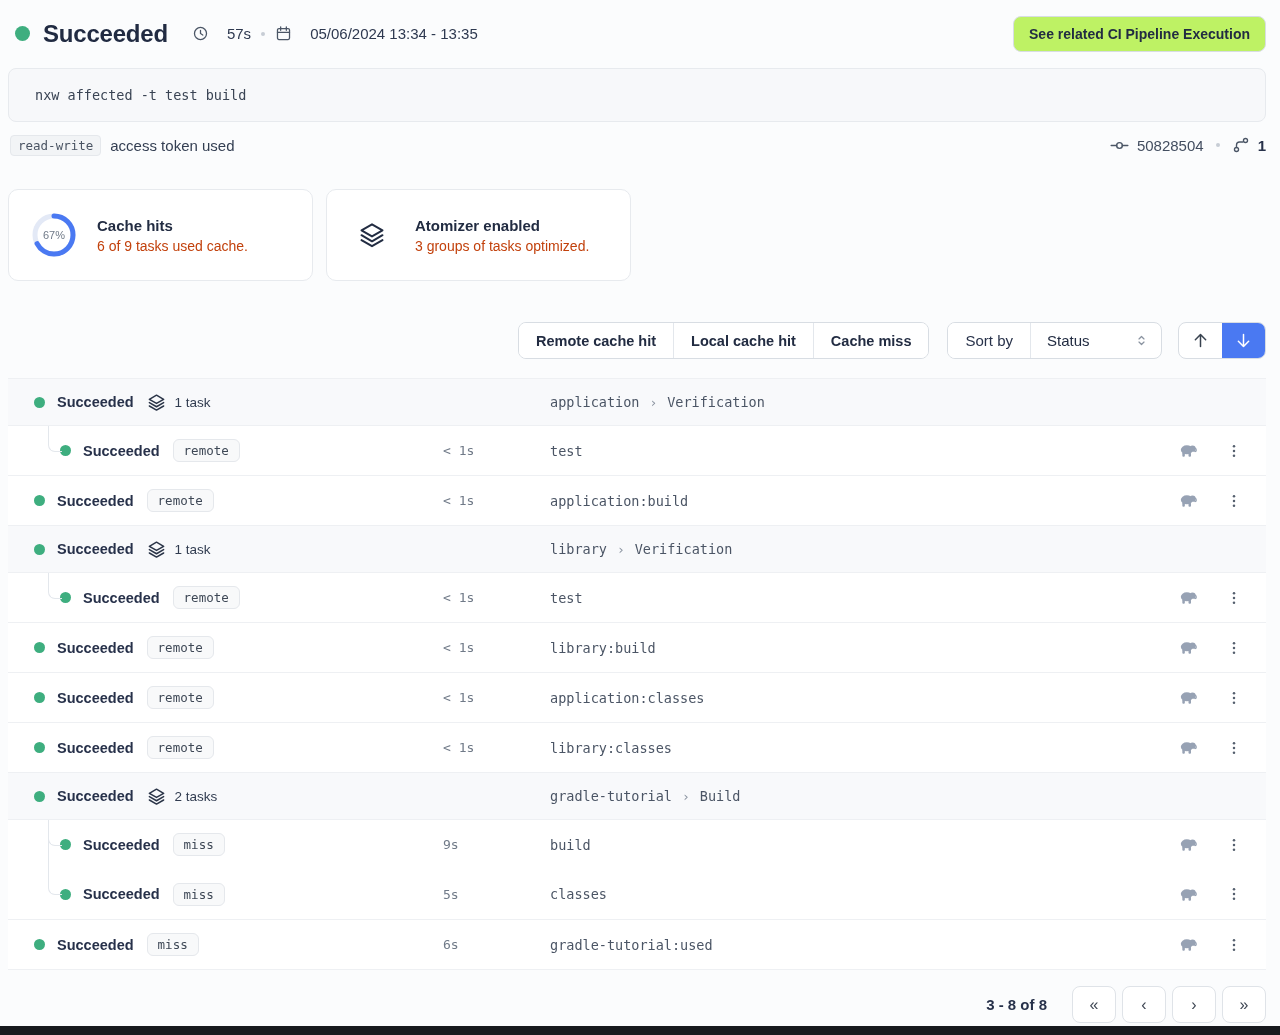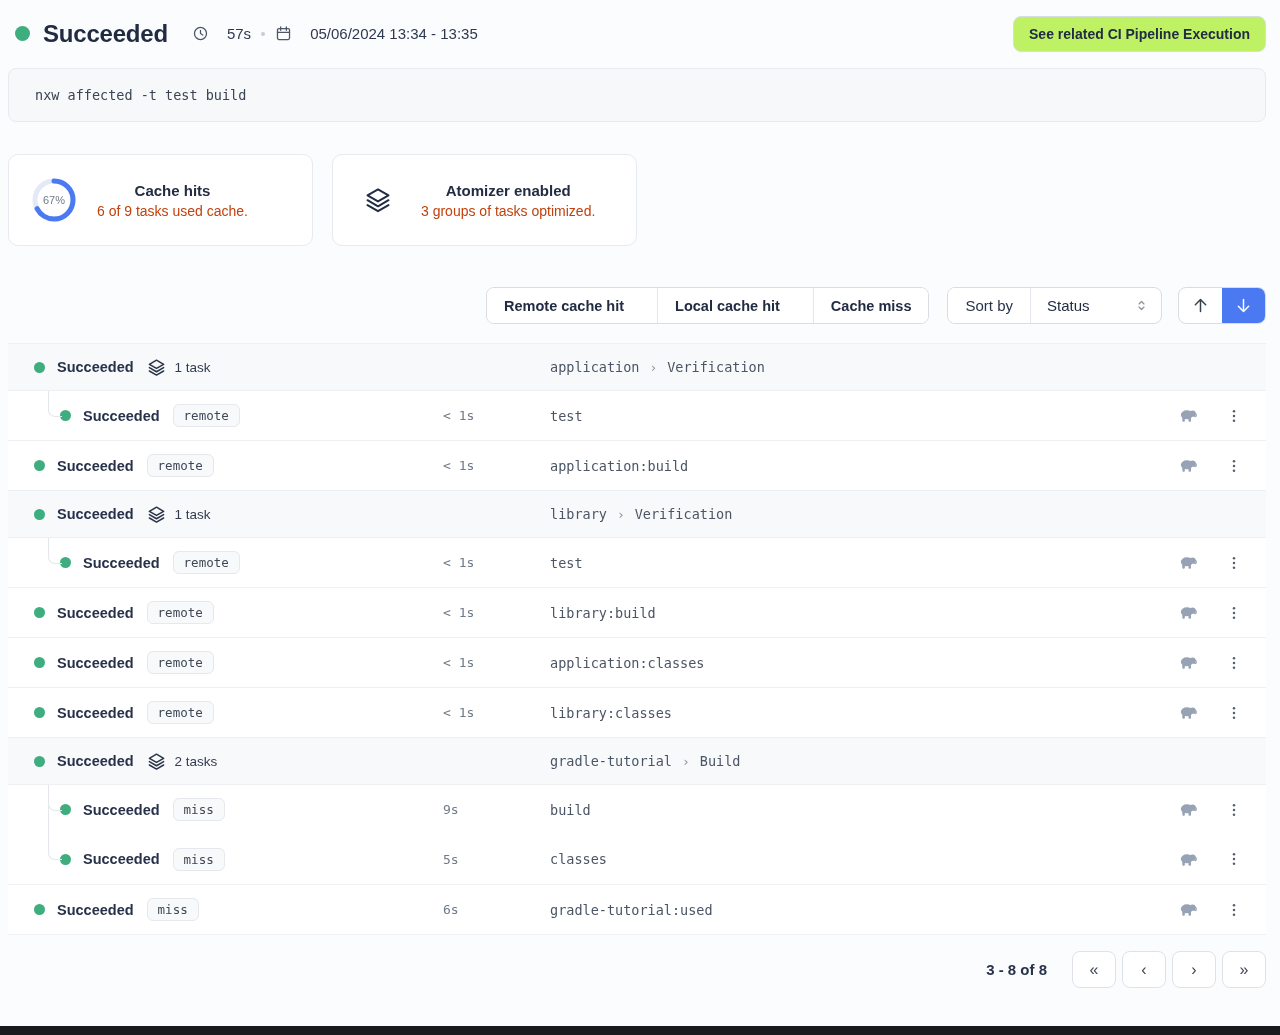--- a/index.html
+++ b/index.html
@@ -27,42 +27,42 @@
   
   .token-row { display:flex; align-items:center; margin:11px 0 0 2px; font-size:15px; color:#333e52; height:24px; }
   .token-badge { font-family:"DejaVu Sans Mono",monospace; font-size:12.5px; color:#4a5463;
     background:#f2f4f6; border:1px solid #e5e8ec; border-radius:4px; padding:2px 7px; margin-right:9px; }
   .token-right { margin-left:auto; display:flex; align-items:center; gap:8px; color:#434e60; }
   .token-right .num { font-size:15px; }
   .token-right .cnt { font-size:15px; font-weight:700; color:#27314a; }
   .token-right svg { color:#4b5666; }
 
   
-  .cards { display:flex; gap:19px; margin-top:32px;text-align:center; }
+  .cards { display:flex; gap:13px; margin-top:32px; }
   .card { width:305px; height:92px; background:#fff; border:1px solid #e7eaee; border-radius:10px;
     display:flex; align-items:center; padding:0 22px; gap:20px; }
   .donut-wrap { position:relative; width:46px; height:46px; flex:none; }
   .donut-label { position:absolute; inset:0; display:flex; align-items:center; justify-content:center;
     font-size:11px; color:#707a88; }
   .card-title { font-size:15px; font-weight:700; color:#222c42; margin-bottom:4px; }
   .card-sub { font-size:14px; color:#c2410c; }
   .stack-lg { width:28px; height:28px; color:#222c42; flex:none; margin:0 9px; }
 
   
   .filterbar { display:flex; align-items:center; margin-top:41px; height:37px; }
   .seg-group { display:flex; align-items:stretch; height:37px; background:#fff;
     border:1px solid #d8dde3; border-radius:8px; overflow:hidden; }
   .seg { display:flex; align-items:center; gap:9px; padding:0 17px; font-size:14.5px; font-weight:700;
     color:#222c42; border-left:1px solid #e3e7ec; cursor:pointer; white-space:nowrap; background:#fff; font-family:inherit; border-top:0; border-bottom:0; border-right:0; }
   .seg:first-child { border-left:none; }
   .seg svg { color:#2b3548; }
   .filter-input { border:none; outline:none; width:224px; padding:0 15px; font-size:15px; color:#28324a;
     font-family:inherit; background:#fff; }
   .filter-input::placeholder { color:#9aa3ae; }
-  .cache-group { margin-left:auto;gap:16px; }
+  .cache-group { margin-left:auto; }
   .sort-group { margin-left:18px; }
   .sort-label { font-weight:400; font-size:15px; color:#28324a; }
   .sort-select { display:flex; align-items:center; justify-content:space-between; width:131px; padding:0 12px 0 16px;
     font-size:15px; color:#222c42; cursor:pointer; border-left:1px solid #e3e7ec; }
   .arrow-group { margin-left:16px; }
   .arrow-cell { width:43px; display:flex; align-items:center; justify-content:center; cursor:pointer; color:#38424f; }
   .arrow-cell.active { background:#4a79f2; color:#fff; }
 
   
   .tasklist { margin-top:19px; background:#fff; border-bottom:1px solid #eef0f3; }
@@ -119,20 +119,38 @@
           <rect x="3.5" y="5" width="17" height="15.5" rx="2"></rect>
           <path d="M8 2.5v5M16 2.5v5M3.5 10.5h17" stroke-linecap="round"></path>
         </svg>
       <span>05/06/2024 13:34 - 13:35</span>
     </div>
     <button class="cta-btn">See related CI Pipeline Execution</button>
   </div>
 
   <div class="cmd-box">nxw affected -t test build</div>
 
+  <div class="token-row">
+    <span class="token-badge">read-write</span>
+    <span>access token used</span>
+    <div class="token-right">
+      <svg width="19" height="19" viewBox="0 0 24 24" fill="none" stroke="currentColor" stroke-width="1.8">
+          <circle cx="12" cy="12" r="3.6"></circle>
+          <path d="M1.5 12h6.9M15.6 12h6.9" stroke-linecap="round"></path>
+        </svg>
+      <span class="num">50828504</span>
+      <span class="sep-dot"></span>
+      <svg width="18" height="18" viewBox="0 0 24 24" fill="none" stroke="currentColor" stroke-width="1.8">
+          <circle cx="6" cy="18" r="2.7"></circle>
+          <circle cx="18" cy="6" r="2.7"></circle>
+          <path d="M6 15.3V12c0-2.5 1.7-4 4.2-4h4.4" stroke-linecap="round"></path>
+        </svg>
+      <span class="cnt">1</span>
+    </div>
+  </div>
 
   <div class="cards">
     <div class="card">
       <div class="donut-wrap">
         <svg width="46" height="46" viewBox="0 0 46 46">
           <circle cx="23" cy="23" r="19" fill="none" stroke="#e3e9f6" stroke-width="5"></circle>
           <circle cx="23" cy="23" r="19" fill="none" stroke="#4a79f2" stroke-width="5" stroke-dasharray="80 119.4" stroke-linecap="round" transform="rotate(-90 23 23)"></circle>
         </svg>
         <span class="donut-label">67%</span>
       </div>

